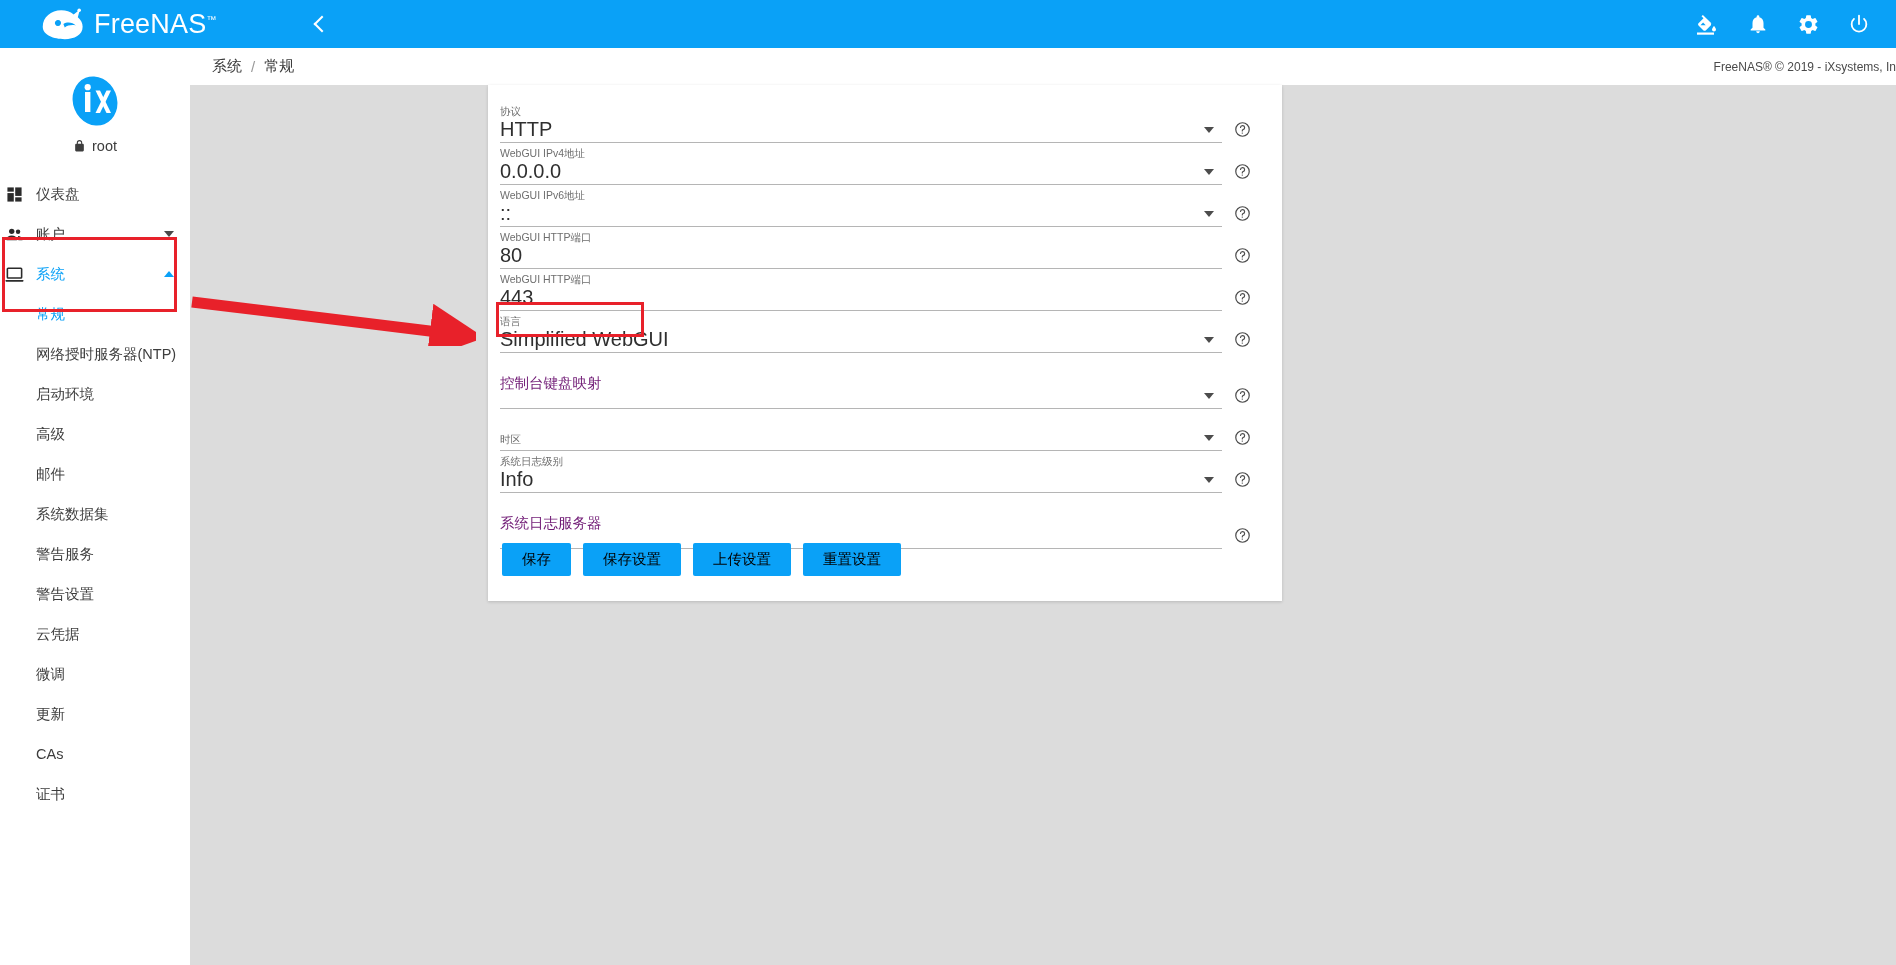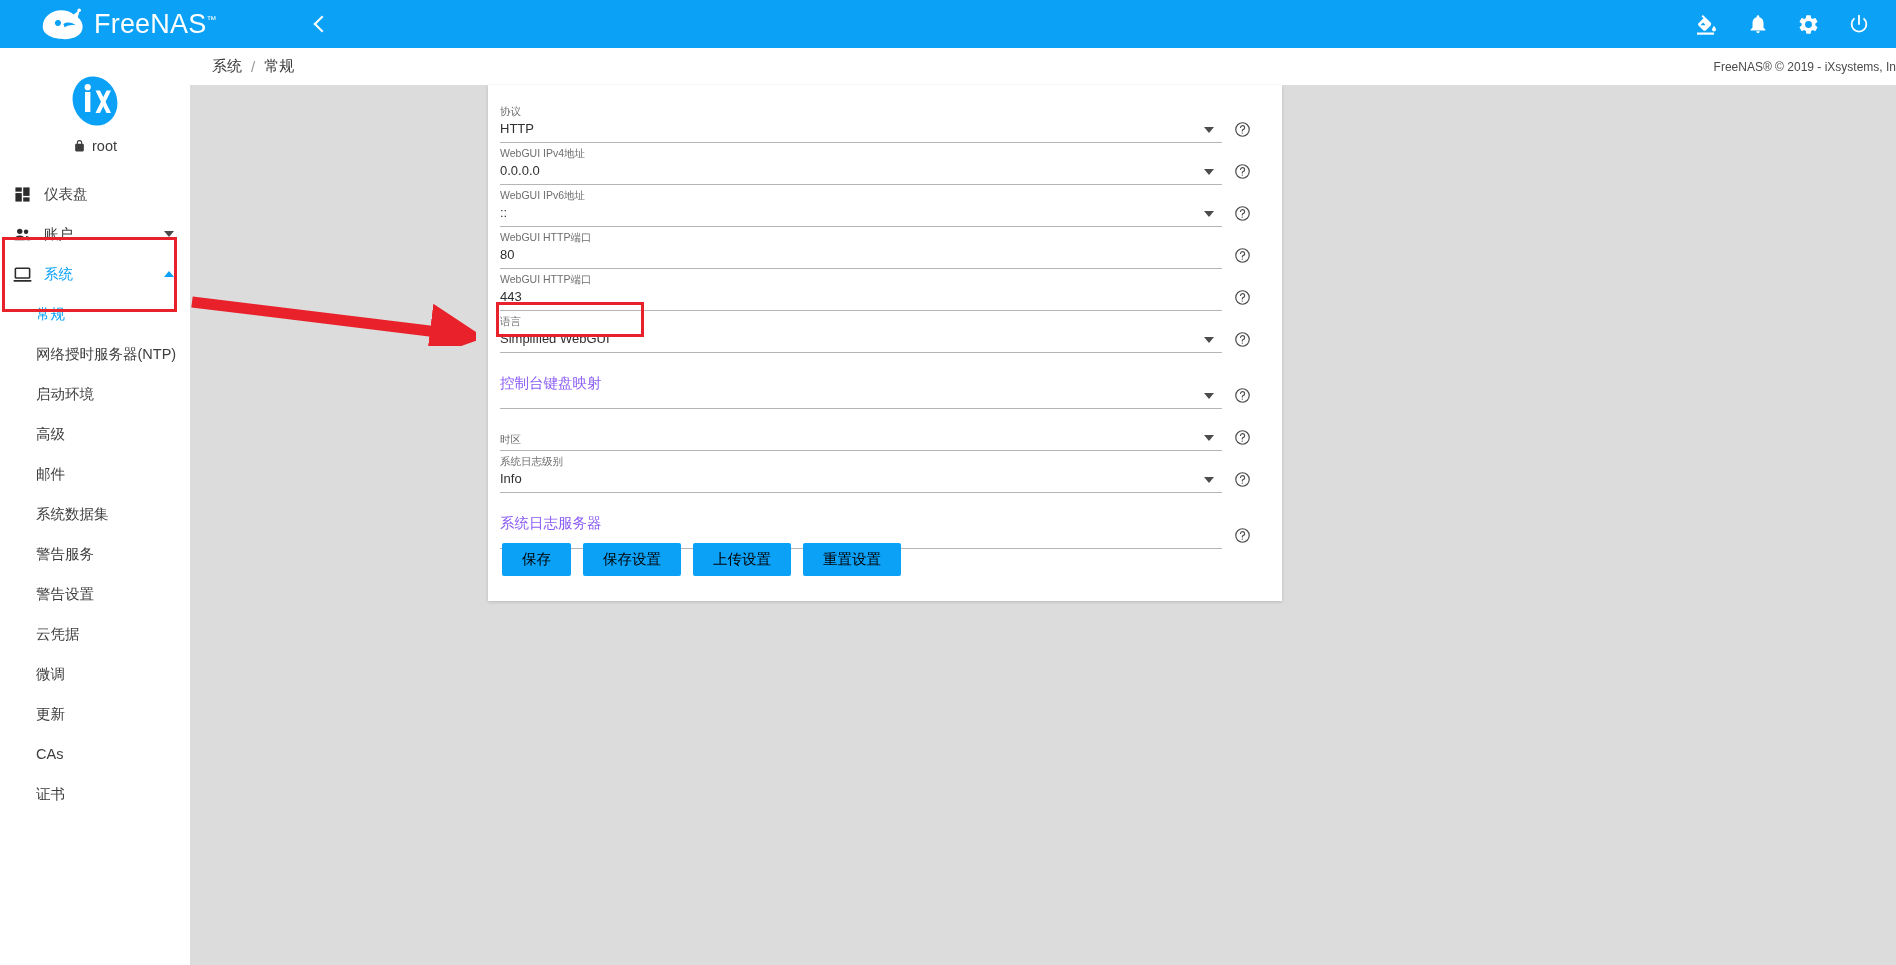--- a/index.html
+++ b/index.html
@@ -64,21 +64,21 @@
     position: absolute; top: 60px; left: 0; width: 190px; height: 917px;
     background: #fff; overflow: hidden;
   }
   .ix-logo-wrap { padding-top: 14px; display: flex; justify-content: center; }
   .user-row {
     display: flex; align-items: center; justify-content: center; gap: 6px;
     margin-top: 10px; font-size: 14.5px; color: #3d3d3d;
   }
   .navlist { margin-top: 20px; }
   .nav-item {
-    display: flex; align-items: center; height: 40px; padding-left: 8px;
+    display: flex; align-items: center; height: 40px; 
     font-size: 14.5px; color: #3d3d3d; cursor: pointer; position: relative;
   }
   .nav-item .nav-ico {
     width: 28px; flex: 0 0 28px; display: flex; align-items: center; justify-content: center;
     color: #2b2b2b;
   }
   .nav-item .nav-label { padding-left: 8px; }
   .nav-item.active > .nav-label, .nav-item.active > .nav-ico { color: #0aa1f7; }
   .nav-item .caret {
     position: absolute; right: 16px; width: 0; height: 0;
@@ -108,24 +108,24 @@
   }
   .field-main {
     flex: 1; position: relative; border-bottom: 1px solid #b5b5b5;
     height: 42px; padding: 0 0 3px 0;
     display: flex; flex-direction: column; justify-content: flex-end;
   }
   .field-label {
     font-size: 10.5px; color: #6e6e6e; line-height: 12px; margin-bottom: 2px;
   }
   .field-value {
-    font-size: 13px; color: #2f2f2f; line-height: 20px; white-space: nowrap;
+    font-size: 20px; color: #2f2f2f; line-height: 20px; white-space: nowrap;
   }
   .field-value.empty-label {
-    font-size: 14.5px; color: #8b5cf6;
+    font-size: 14.5px; color: #701a75;
   }
   .field.novalue .field-main { justify-content: center; padding-bottom: 10px; }
   .sel-arrow {
     position: absolute; right: 8px; bottom: 9px; width: 0; height: 0;
     border-left: 5px solid transparent; border-right: 5px solid transparent;
     border-top: 6px solid #4c4c4c;
   }
   .help-ico {
     width: 40px; flex: 0 0 40px; display: flex; align-items: flex-end;
     justify-content: center; padding-bottom: 5px; cursor: pointer;

